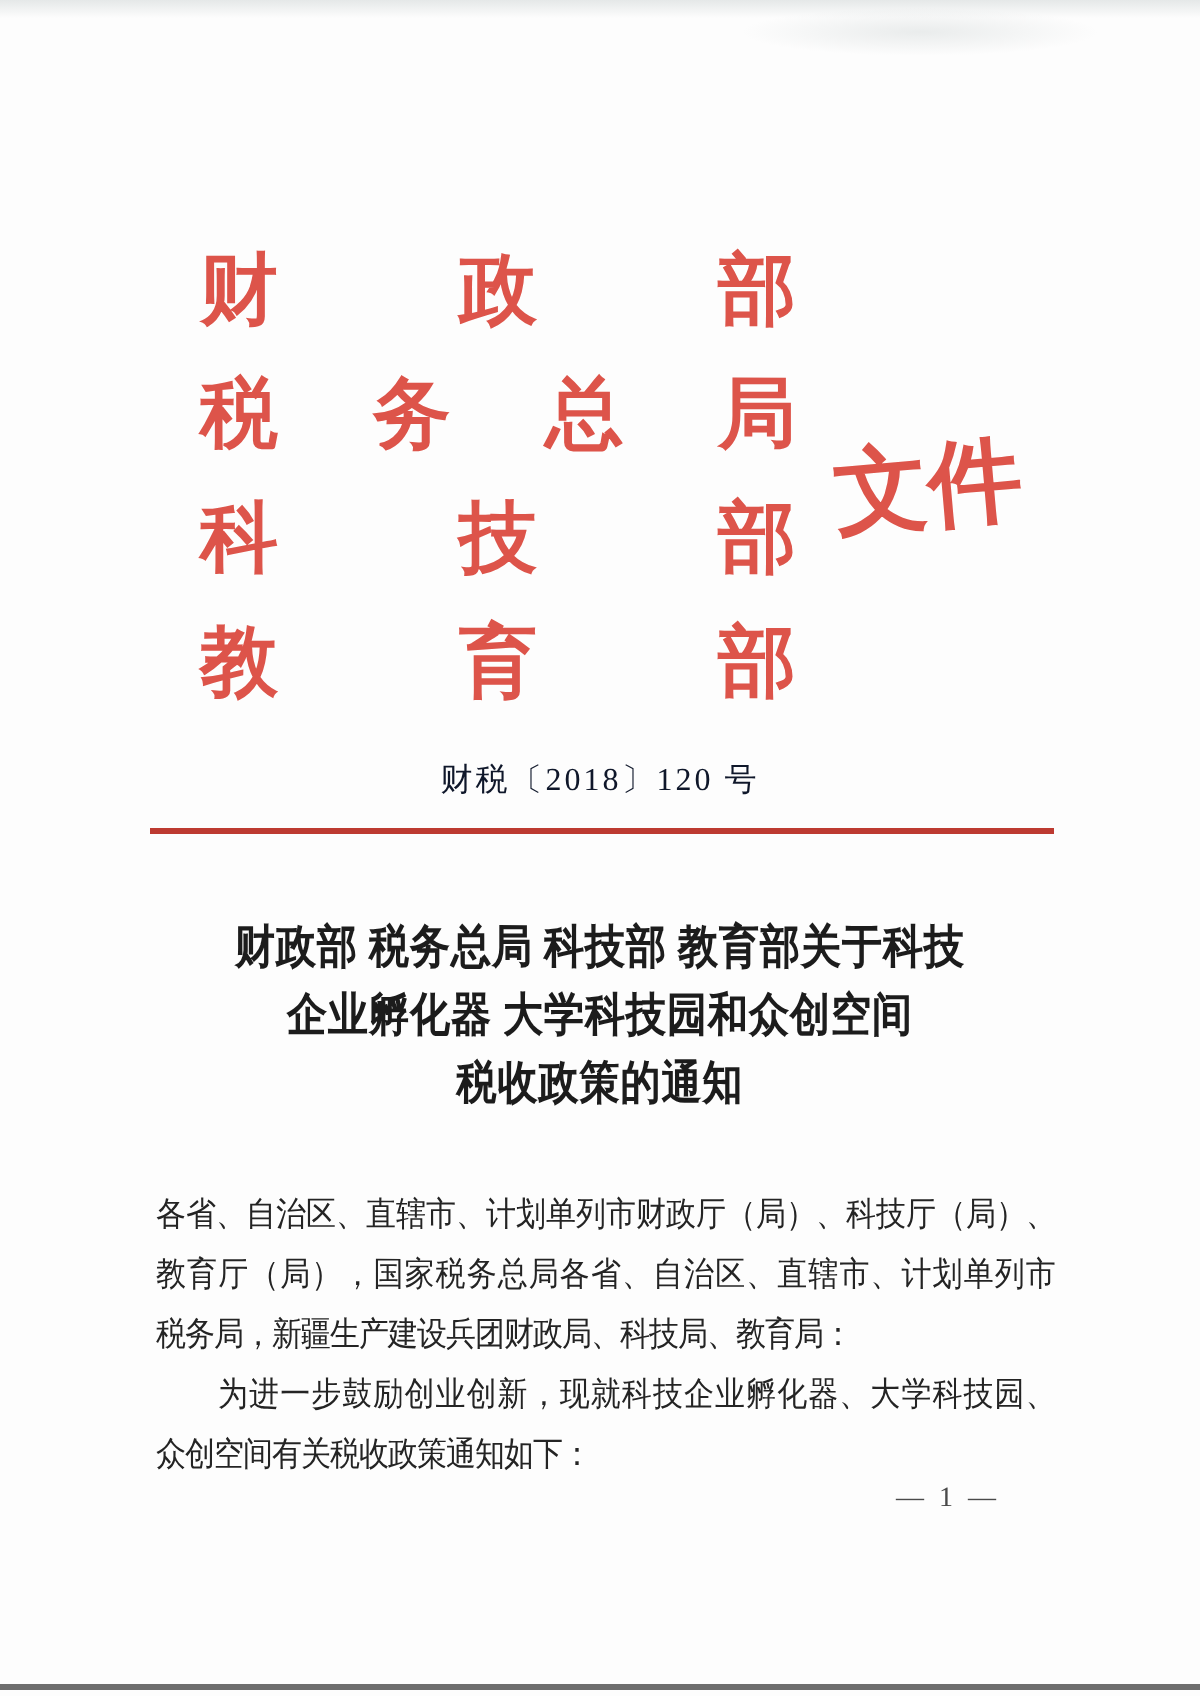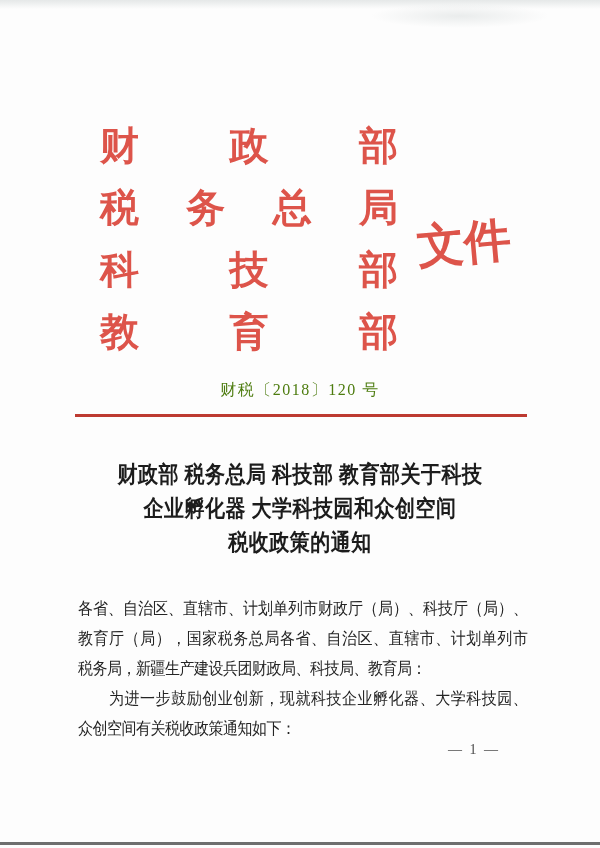--- a/index.html
+++ b/index.html
@@ -68,21 +68,21 @@
     white-space: nowrap;
   }
   .doc-number {
     position: absolute;
     left: 0; top: 380px;
     width: 600px;
     height: 22px;
     text-align: center;
     font-size: 16px;
     letter-spacing: 1.5px;
-    color: #4d7c0f;
+    color: #0f172a;
   }
   .red-rule {
     position: absolute;
     left: 75px; top: 414px;
     width: 452px; height: 3px;
     background: var(--rule-red);
   }
   .title {
     position: absolute;
     left: 0; top: 457px;

